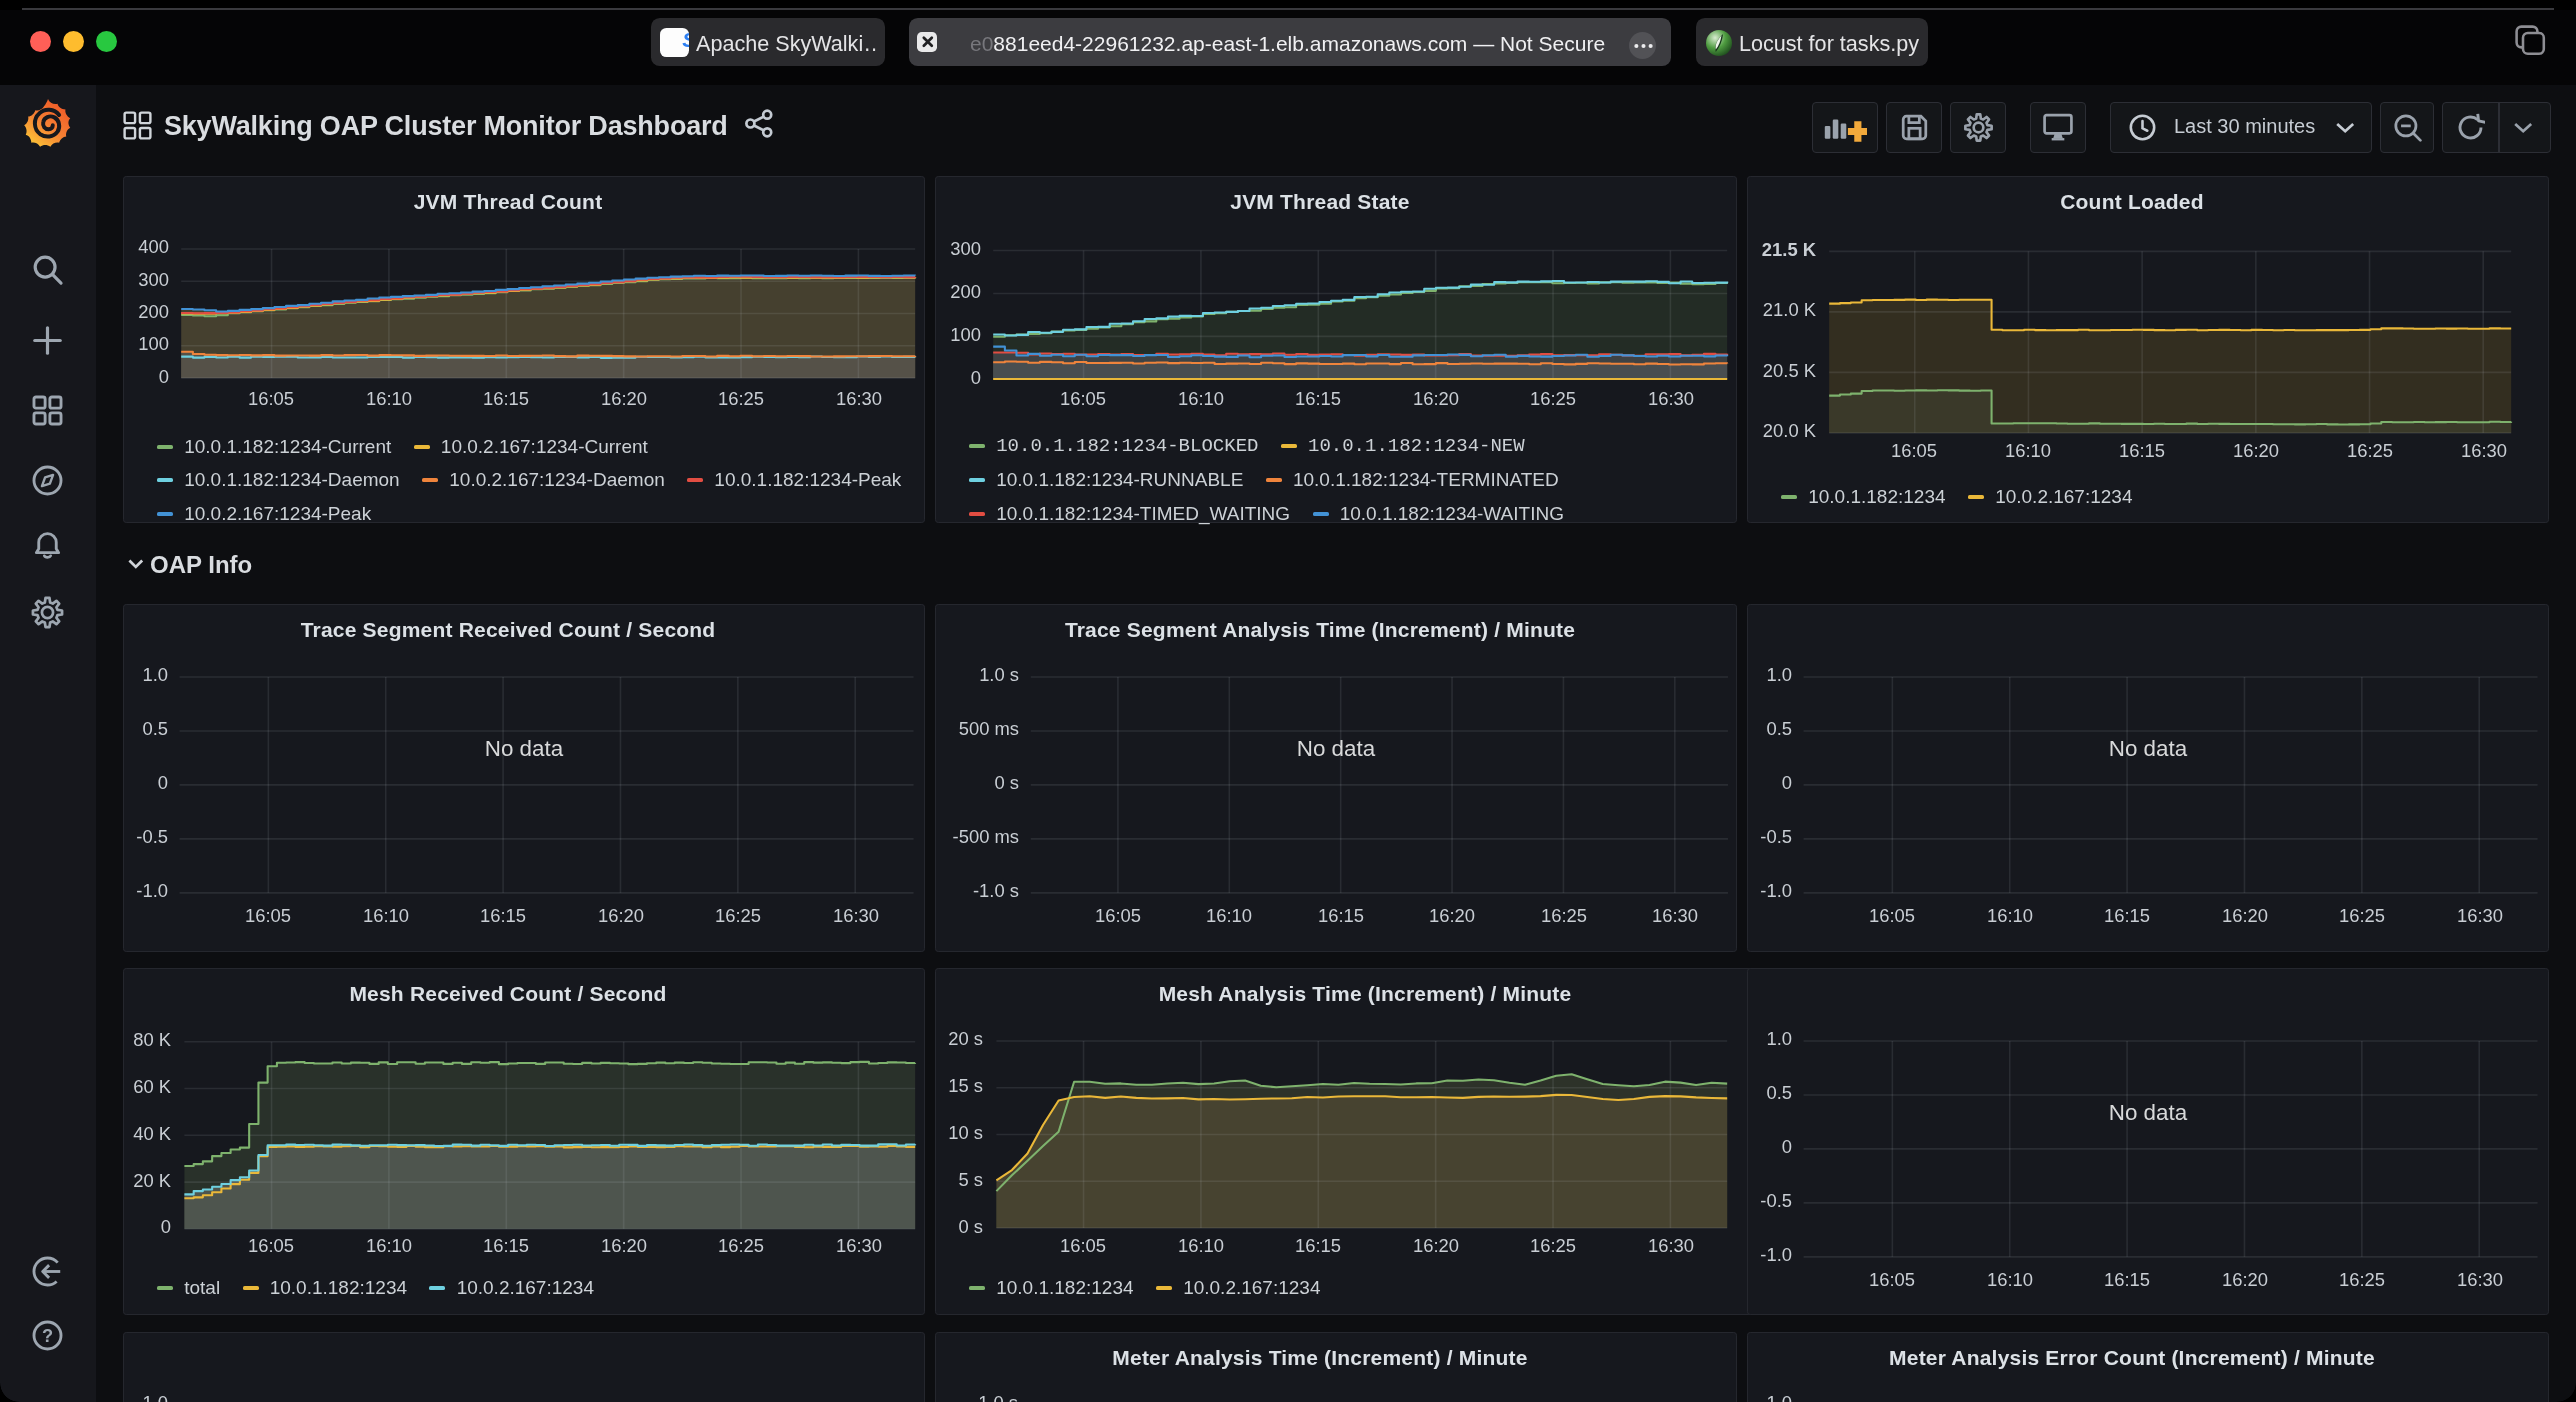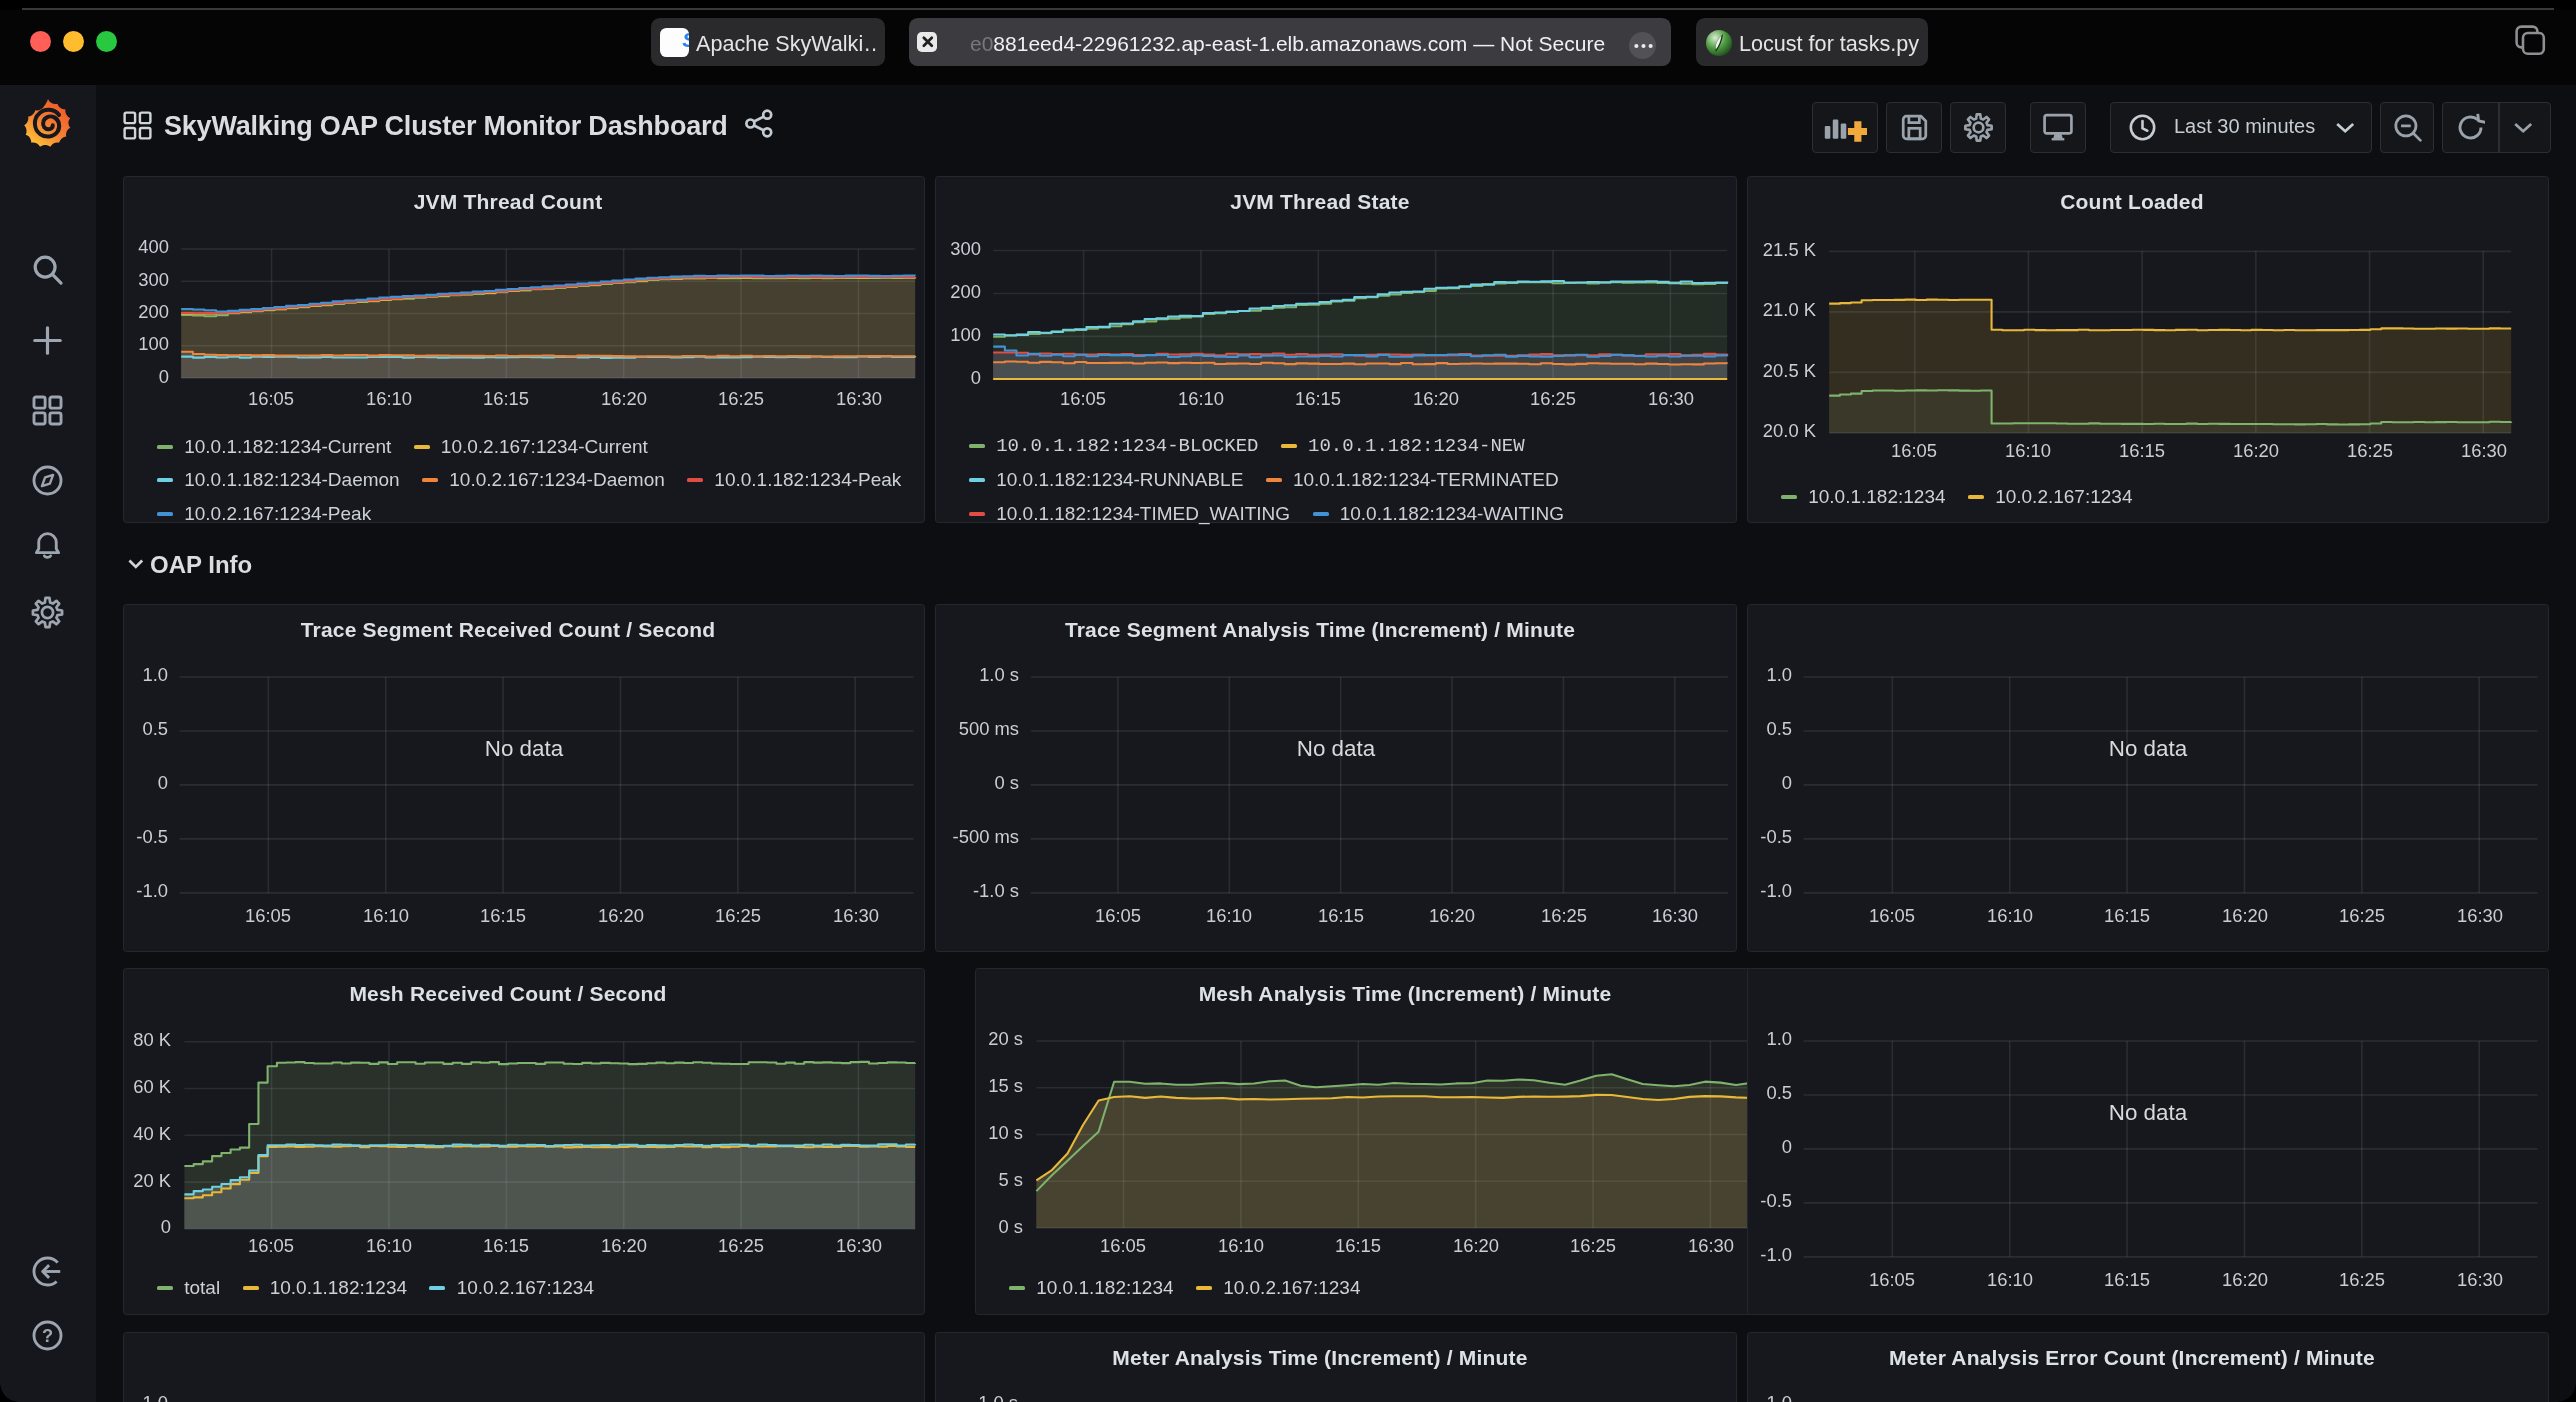--- a/index.html
+++ b/index.html
@@ -266,21 +266,21 @@
       <line x1="101" y1="320" x2="954" y2="320" stroke="rgba(204,212,222,0.11)" stroke-width="2"></line>
       <line x1="208.0" y1="93" x2="208.0" y2="320" stroke="rgba(204,212,222,0.11)" stroke-width="2"></line>
       <line x1="350.2" y1="93" x2="350.2" y2="320" stroke="rgba(204,212,222,0.11)" stroke-width="2"></line>
       <line x1="492.4" y1="93" x2="492.4" y2="320" stroke="rgba(204,212,222,0.11)" stroke-width="2"></line>
       <line x1="634.5999999999999" y1="93" x2="634.5999999999999" y2="320" stroke="rgba(204,212,222,0.11)" stroke-width="2"></line>
       <line x1="776.8" y1="93" x2="776.8" y2="320" stroke="rgba(204,212,222,0.11)" stroke-width="2"></line>
       <line x1="919.0" y1="93" x2="919.0" y2="320" stroke="rgba(204,212,222,0.11)" stroke-width="2"></line>
       <polyline points="101.0,158.4 114.5,158.4 114.5,157.7 128.1,157.7 128.1,157.0 141.6,157.0 141.6,154.2 155.2,154.2 155.2,153.8 168.7,153.8 168.7,153.8 182.2,153.8 182.2,153.7 195.8,153.7 195.8,153.4 209.3,153.4 209.3,153.8 222.9,153.8 222.9,153.4 236.4,153.4 236.4,153.5 249.9,153.5 249.9,153.8 263.5,153.8 263.5,153.5 277.0,153.5 277.0,153.6 290.6,153.6 290.6,153.6 304.1,153.6 304.1,191.1 317.6,191.1 317.6,191.7 331.2,191.7 331.2,191.7 344.7,191.7 344.7,191.1 358.3,191.1 358.3,191.5 371.8,191.5 371.8,191.6 385.3,191.6 385.3,191.5 398.9,191.5 398.9,191.5 412.4,191.5 412.4,191.1 426.0,191.1 426.0,191.6 439.5,191.6 439.5,191.6 453.0,191.6 453.0,191.4 466.6,191.4 466.6,191.4 480.1,191.4 480.1,191.1 493.7,191.1 493.7,191.2 507.2,191.2 507.2,191.5 520.7,191.5 520.7,191.6 534.3,191.6 534.3,191.2 547.8,191.2 547.8,191.1 561.3,191.1 561.3,191.7 574.9,191.7 574.9,191.3 588.4,191.3 588.4,191.2 602.0,191.2 602.0,191.3 615.5,191.3 615.5,191.6 629.0,191.6 629.0,191.2 642.6,191.2 642.6,191.3 656.1,191.3 656.1,191.6 669.7,191.6 669.7,191.3 683.2,191.3 683.2,191.6 696.7,191.6 696.7,191.7 710.3,191.7 710.3,191.5 723.8,191.5 723.8,191.5 737.4,191.5 737.4,191.5 750.9,191.5 750.9,191.3 764.4,191.3 764.4,191.2 778.0,191.2 778.0,190.5 791.5,190.5 791.5,189.3 805.1,189.3 805.1,189.3 818.6,189.3 818.6,189.4 832.1,189.4 832.1,189.7 845.7,189.7 845.7,189.8 859.2,189.8 859.2,189.5 872.8,189.5 872.8,189.6 886.3,189.6 886.3,189.5 899.8,189.5 899.8,189.8 913.4,189.8 913.4,189.8 926.9,189.8 926.9,189.3 940.5,189.3 940.5,189.5 954.0,189.5 954.0,189.5" fill="none" stroke="#EAB839" stroke-width="2.6" stroke-linejoin="round"></polyline>
       <polyline points="101.0,273.4 114.5,273.4 114.5,272.1 128.1,272.1 128.1,270.9 141.6,270.9 141.6,267.6 155.2,267.6 155.2,267.1 168.7,267.1 168.7,267.0 182.2,267.0 182.2,267.4 195.8,267.4 195.8,267.1 209.3,267.1 209.3,266.9 222.9,266.9 222.9,267.1 236.4,267.1 236.4,266.8 249.9,266.8 249.9,266.9 263.5,266.9 263.5,267.2 277.0,267.2 277.0,267.4 290.6,267.4 290.6,267.0 304.1,267.0 304.1,308.2 317.6,308.2 317.6,308.3 331.2,308.3 331.2,308.0 344.7,308.0 344.7,307.9 358.3,307.9 358.3,308.0 371.8,308.0 371.8,307.9 385.3,307.9 385.3,308.4 398.9,308.4 398.9,308.6 412.4,308.6 412.4,308.6 426.0,308.6 426.0,308.1 439.5,308.1 439.5,308.7 453.0,308.7 453.0,308.7 466.6,308.7 466.6,308.8 480.1,308.8 480.1,308.8 493.7,308.8 493.7,308.9 507.2,308.9 507.2,308.7 520.7,308.7 520.7,308.9 534.3,308.9 534.3,308.9 547.8,308.9 547.8,308.5 561.3,308.5 561.3,309.0 574.9,309.0 574.9,308.7 588.4,308.7 588.4,308.8 602.0,308.8 602.0,308.9 615.5,308.9 615.5,308.9 629.0,308.9 629.0,308.9 642.6,308.9 642.6,309.0 656.1,309.0 656.1,309.3 669.7,309.3 669.7,309.3 683.2,309.3 683.2,309.4 696.7,309.4 696.7,309.3 710.3,309.3 710.3,309.0 723.8,309.0 723.8,309.4 737.4,309.4 737.4,309.6 750.9,309.6 750.9,309.4 764.4,309.4 764.4,309.3 778.0,309.3 778.0,308.4 791.5,308.4 791.5,306.4 805.1,306.4 805.1,306.7 818.6,306.7 818.6,306.7 832.1,306.7 832.1,306.4 845.7,306.4 845.7,306.7 859.2,306.7 859.2,306.6 872.8,306.6 872.8,306.5 886.3,306.5 886.3,306.7 899.8,306.7 899.8,306.8 913.4,306.8 913.4,306.8 926.9,306.8 926.9,306.2 940.5,306.2 940.5,306.4 954.0,306.4 954.0,306.2" fill="none" stroke="#7EB26D" stroke-width="2.6" stroke-linejoin="round"></polyline>
     </svg>
-    <div class="axis" style="left:-140px;top:62px;width:208px;text-align:right;">21.5 K</div>
+    <div class="axis" style="left:-140px;top:62px;width:208px;text-align:right;font-weight:bold;">21.5 K</div>
     <div class="axis" style="left:-140px;top:122px;width:208px;text-align:right;">21.0 K</div>
     <div class="axis" style="left:-140px;top:183px;width:208px;text-align:right;">20.5 K</div>
     <div class="axis" style="left:-140px;top:243px;width:208px;text-align:right;">20.0 K</div>
     <div class="axis" style="left:102px;top:263px;width:128px;text-align:center;">16:05</div>
     <div class="axis" style="left:216px;top:263px;width:128px;text-align:center;">16:10</div>
     <div class="axis" style="left:330px;top:263px;width:128px;text-align:center;">16:15</div>
     <div class="axis" style="left:444px;top:263px;width:128px;text-align:center;">16:20</div>
     <div class="axis" style="left:558px;top:263px;width:128px;text-align:center;">16:25</div>
     <div class="axis" style="left:672px;top:263px;width:128px;text-align:center;">16:30</div>
     <div class="lrow" style="top:305px;"><span class="litem"><span class="ldash" style="background:#7EB26D"></span>10.0.1.182:1234</span><span class="litem"><span class="ldash" style="background:#EAB839"></span>10.0.2.167:1234</span></div>
@@ -394,21 +394,21 @@
     <div class="axis" style="left:-161px;top:201px;width:208px;text-align:right;">20 K</div>
     <div class="axis" style="left:-161px;top:247px;width:208px;text-align:right;">0</div>
     <div class="axis" style="left:83px;top:266px;width:128px;text-align:center;">16:05</div>
     <div class="axis" style="left:201px;top:266px;width:128px;text-align:center;">16:10</div>
     <div class="axis" style="left:318px;top:266px;width:128px;text-align:center;">16:15</div>
     <div class="axis" style="left:436px;top:266px;width:128px;text-align:center;">16:20</div>
     <div class="axis" style="left:553px;top:266px;width:128px;text-align:center;">16:25</div>
     <div class="axis" style="left:671px;top:266px;width:128px;text-align:center;">16:30</div>
     <div class="lrow" style="top:304px;"><span class="litem"><span class="ldash" style="background:#7EB26D"></span>total</span><span class="litem"><span class="ldash" style="background:#EAB839"></span>10.0.1.182:1234</span><span class="litem"><span class="ldash" style="background:#6ED0E0"></span>10.0.2.167:1234</span></div>
   </div>
-<div class="panel" style="left:935px;top:968px;width:892px;height:347px;margin-left:40px;">
+<div class="panel" style="left:935px;top:968px;width:892px;height:347px;">
     <div class="ptitle">Mesh Analysis Time (Increment) / Minute</div>
     <svg class="chart" width="802" height="347" viewBox="0 0 1002 434">
       <polygon points="75.0,277.8 94.4,258.0 113.9,239.8 133.3,221.4 152.8,203.5 172.2,141.1 191.7,141.1 211.1,143.6 230.6,143.1 250.0,144.8 269.5,144.8 288.9,143.1 308.4,142.3 327.8,144.0 347.3,143.2 366.7,140.5 386.1,139.5 405.6,146.0 425.0,147.8 444.5,146.6 463.9,145.4 483.4,143.9 502.8,144.7 522.3,142.5 541.7,143.5 561.2,143.8 580.6,144.4 600.1,143.1 619.5,142.9 639.0,139.5 658.4,139.8 677.9,138.3 697.3,139.1 716.7,142.2 736.2,144.7 755.6,139.4 775.1,133.5 794.5,131.6 814.0,137.9 833.4,143.8 852.9,145.3 872.3,146.6 891.8,145.0 911.2,140.9 930.7,142.1 950.1,145.2 969.6,142.3 989.0,143.4 989.0,324.0 75.0,324.0" fill="#2d3229"></polygon>
       <polygon points="75.0,264.3 94.4,251.5 113.9,230.8 133.3,195.1 152.8,164.4 172.2,160.2 191.7,159.2 211.1,161.2 230.6,159.5 250.0,161.2 269.5,162.0 288.9,161.8 308.4,161.4 327.8,163.1 347.3,162.5 366.7,163.2 386.1,162.8 405.6,162.3 425.0,161.9 444.5,161.6 463.9,160.1 483.4,160.7 502.8,159.5 522.3,159.1 541.7,159.1 561.2,159.2 580.6,160.4 600.1,160.4 619.5,160.1 639.0,160.7 658.4,161.2 677.9,159.9 697.3,159.4 716.7,159.8 736.2,159.6 755.6,159.0 775.1,157.4 794.5,157.6 814.0,160.0 833.4,162.6 852.9,163.9 872.3,162.7 891.8,159.9 911.2,159.0 930.7,159.3 950.1,160.6 969.6,161.4 989.0,161.8 989.0,324.0 75.0,324.0" fill="#474330"></polygon>
       <line x1="75" y1="90" x2="989" y2="90" stroke="rgba(204,212,222,0.11)" stroke-width="2"></line>
       <line x1="75" y1="148.5" x2="989" y2="148.5" stroke="rgba(204,212,222,0.11)" stroke-width="2"></line>
       <line x1="75" y1="207" x2="989" y2="207" stroke="rgba(204,212,222,0.11)" stroke-width="2"></line>
       <line x1="75" y1="265.5" x2="989" y2="265.5" stroke="rgba(204,212,222,0.11)" stroke-width="2"></line>
       <line x1="75" y1="324" x2="989" y2="324" stroke="rgba(204,212,222,0.11)" stroke-width="2"></line>
       <line x1="184.0" y1="90" x2="184.0" y2="324" stroke="rgba(204,212,222,0.11)" stroke-width="2"></line>

